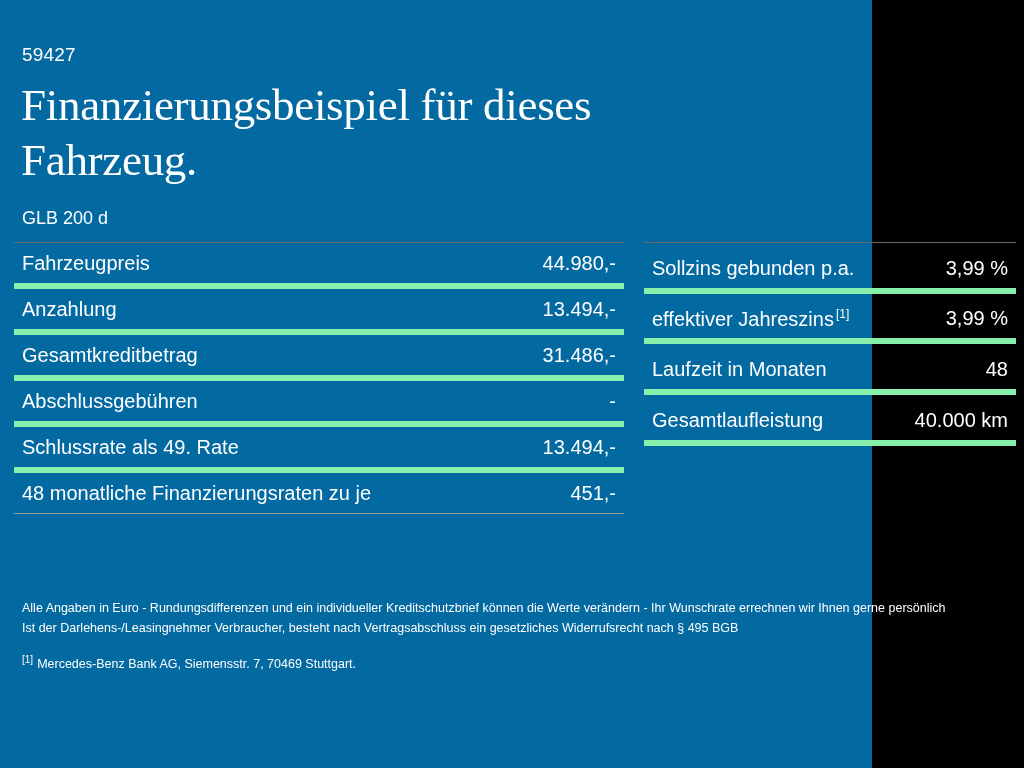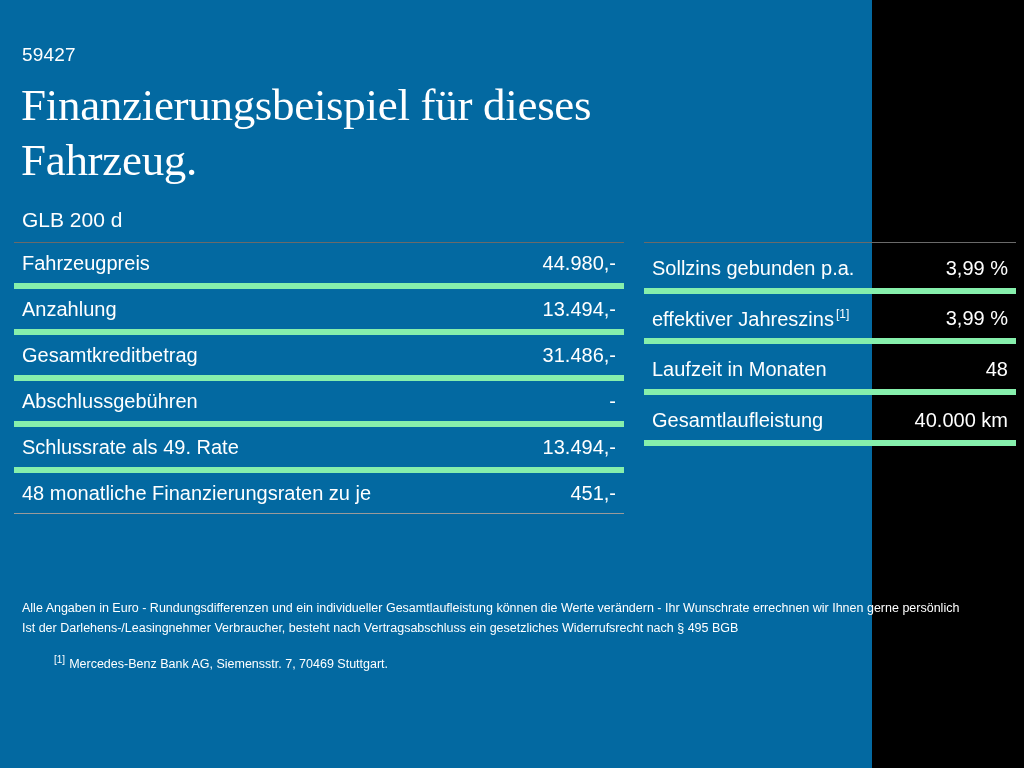--- a/index.html
+++ b/index.html
@@ -38,21 +38,21 @@
     line-height: 55px;
     font-weight: 400;
     letter-spacing: -0.3px;
     color: #ffffff;
     font-family: Liberation Serif, serif;
   }
   .model {
     position: absolute;
     left: 22px;
     top: 208px;
-    font-size: 21px;
+    font-size: 18px;
     color: #ffffff;
   }
   .table {
     position: absolute;
     border-collapse: collapse;
   }
   .table-left {
     left: 14px;
     top: 242px;
     width: 610px;
@@ -107,21 +107,20 @@
   .footnote-line {
     font-size: 12.5px;
     line-height: 20px;
     color: #ffffff;
   }
   .footnote-ref {
     font-size: 12.5px;
     line-height: 20px;
     margin-top: 12px;
     color: #ffffff;
-    margin-left: 32px;
   }
   .footnote-ref .marker {
     font-size: 10px;
     vertical-align: super;
     margin-right: 4px;
   }
 </style>
 </head>
 <body>
 
@@ -173,20 +172,20 @@
       <span class="label"><span>Laufzeit in Monaten</span><span class="sup"></span></span>
       <span class="value">48</span>
     </div>
     <div class="row">
       <span class="label"><span>Gesamtlaufleistung</span><span class="sup"></span></span>
       <span class="value">40.000 km</span>
     </div>
   </div>
 
   <div class="footnotes">
-    <div class="footnote-line">Alle Angaben in Euro - Rundungsdifferenzen und ein individueller Gesamtlaufleistung können die Werte verändern - Ihr Wunschrate errechnen wir Ihnen gerne persönlich</div>
+    <div class="footnote-line">Alle Angaben in Euro - Rundungsdifferenzen und ein individueller Kreditschutzbrief können die Werte verändern - Ihr Wunschrate errechnen wir Ihnen gerne persönlich</div>
     <div class="footnote-line">Ist der Darlehens-/Leasingnehmer Verbraucher, besteht nach Vertragsabschluss ein gesetzliches Widerrufsrecht nach § 495 BGB</div>
     <div class="footnote-ref">
       <span class="marker">[1]</span><span>Mercedes-Benz Bank AG, Siemensstr. 7, 70469 Stuttgart.</span>
     </div>
   </div>
 
 </div>
 
 </body></html>

